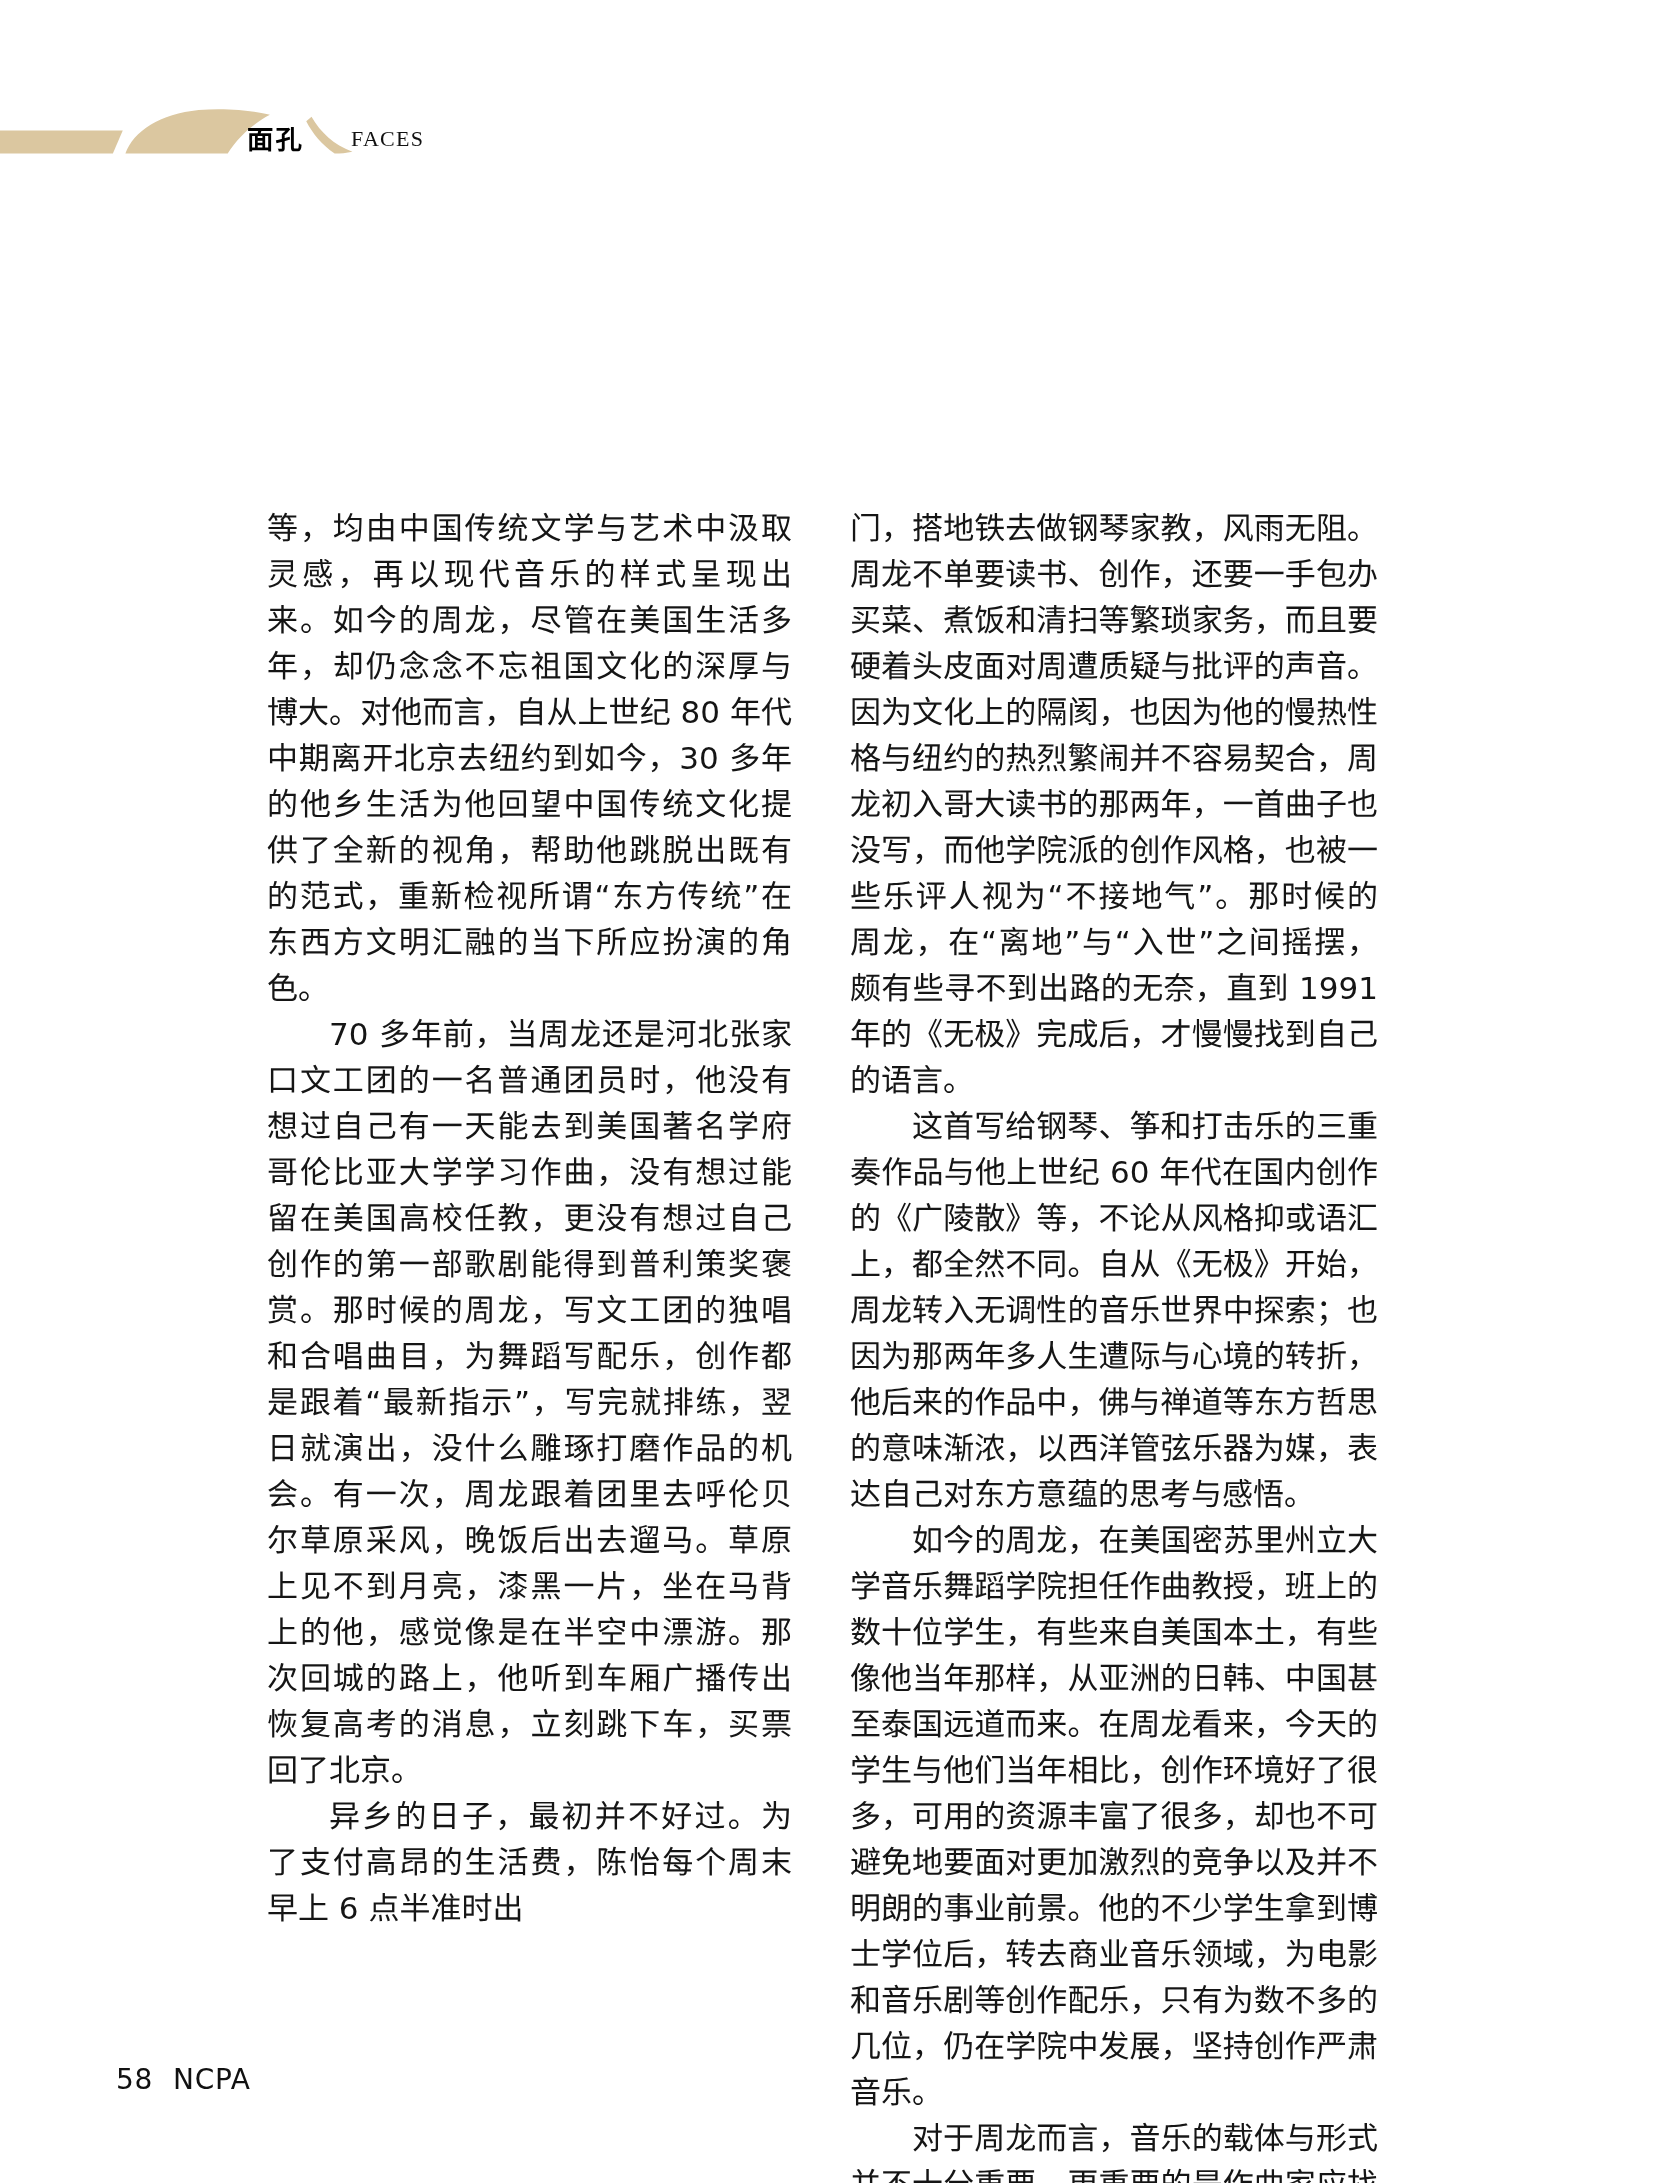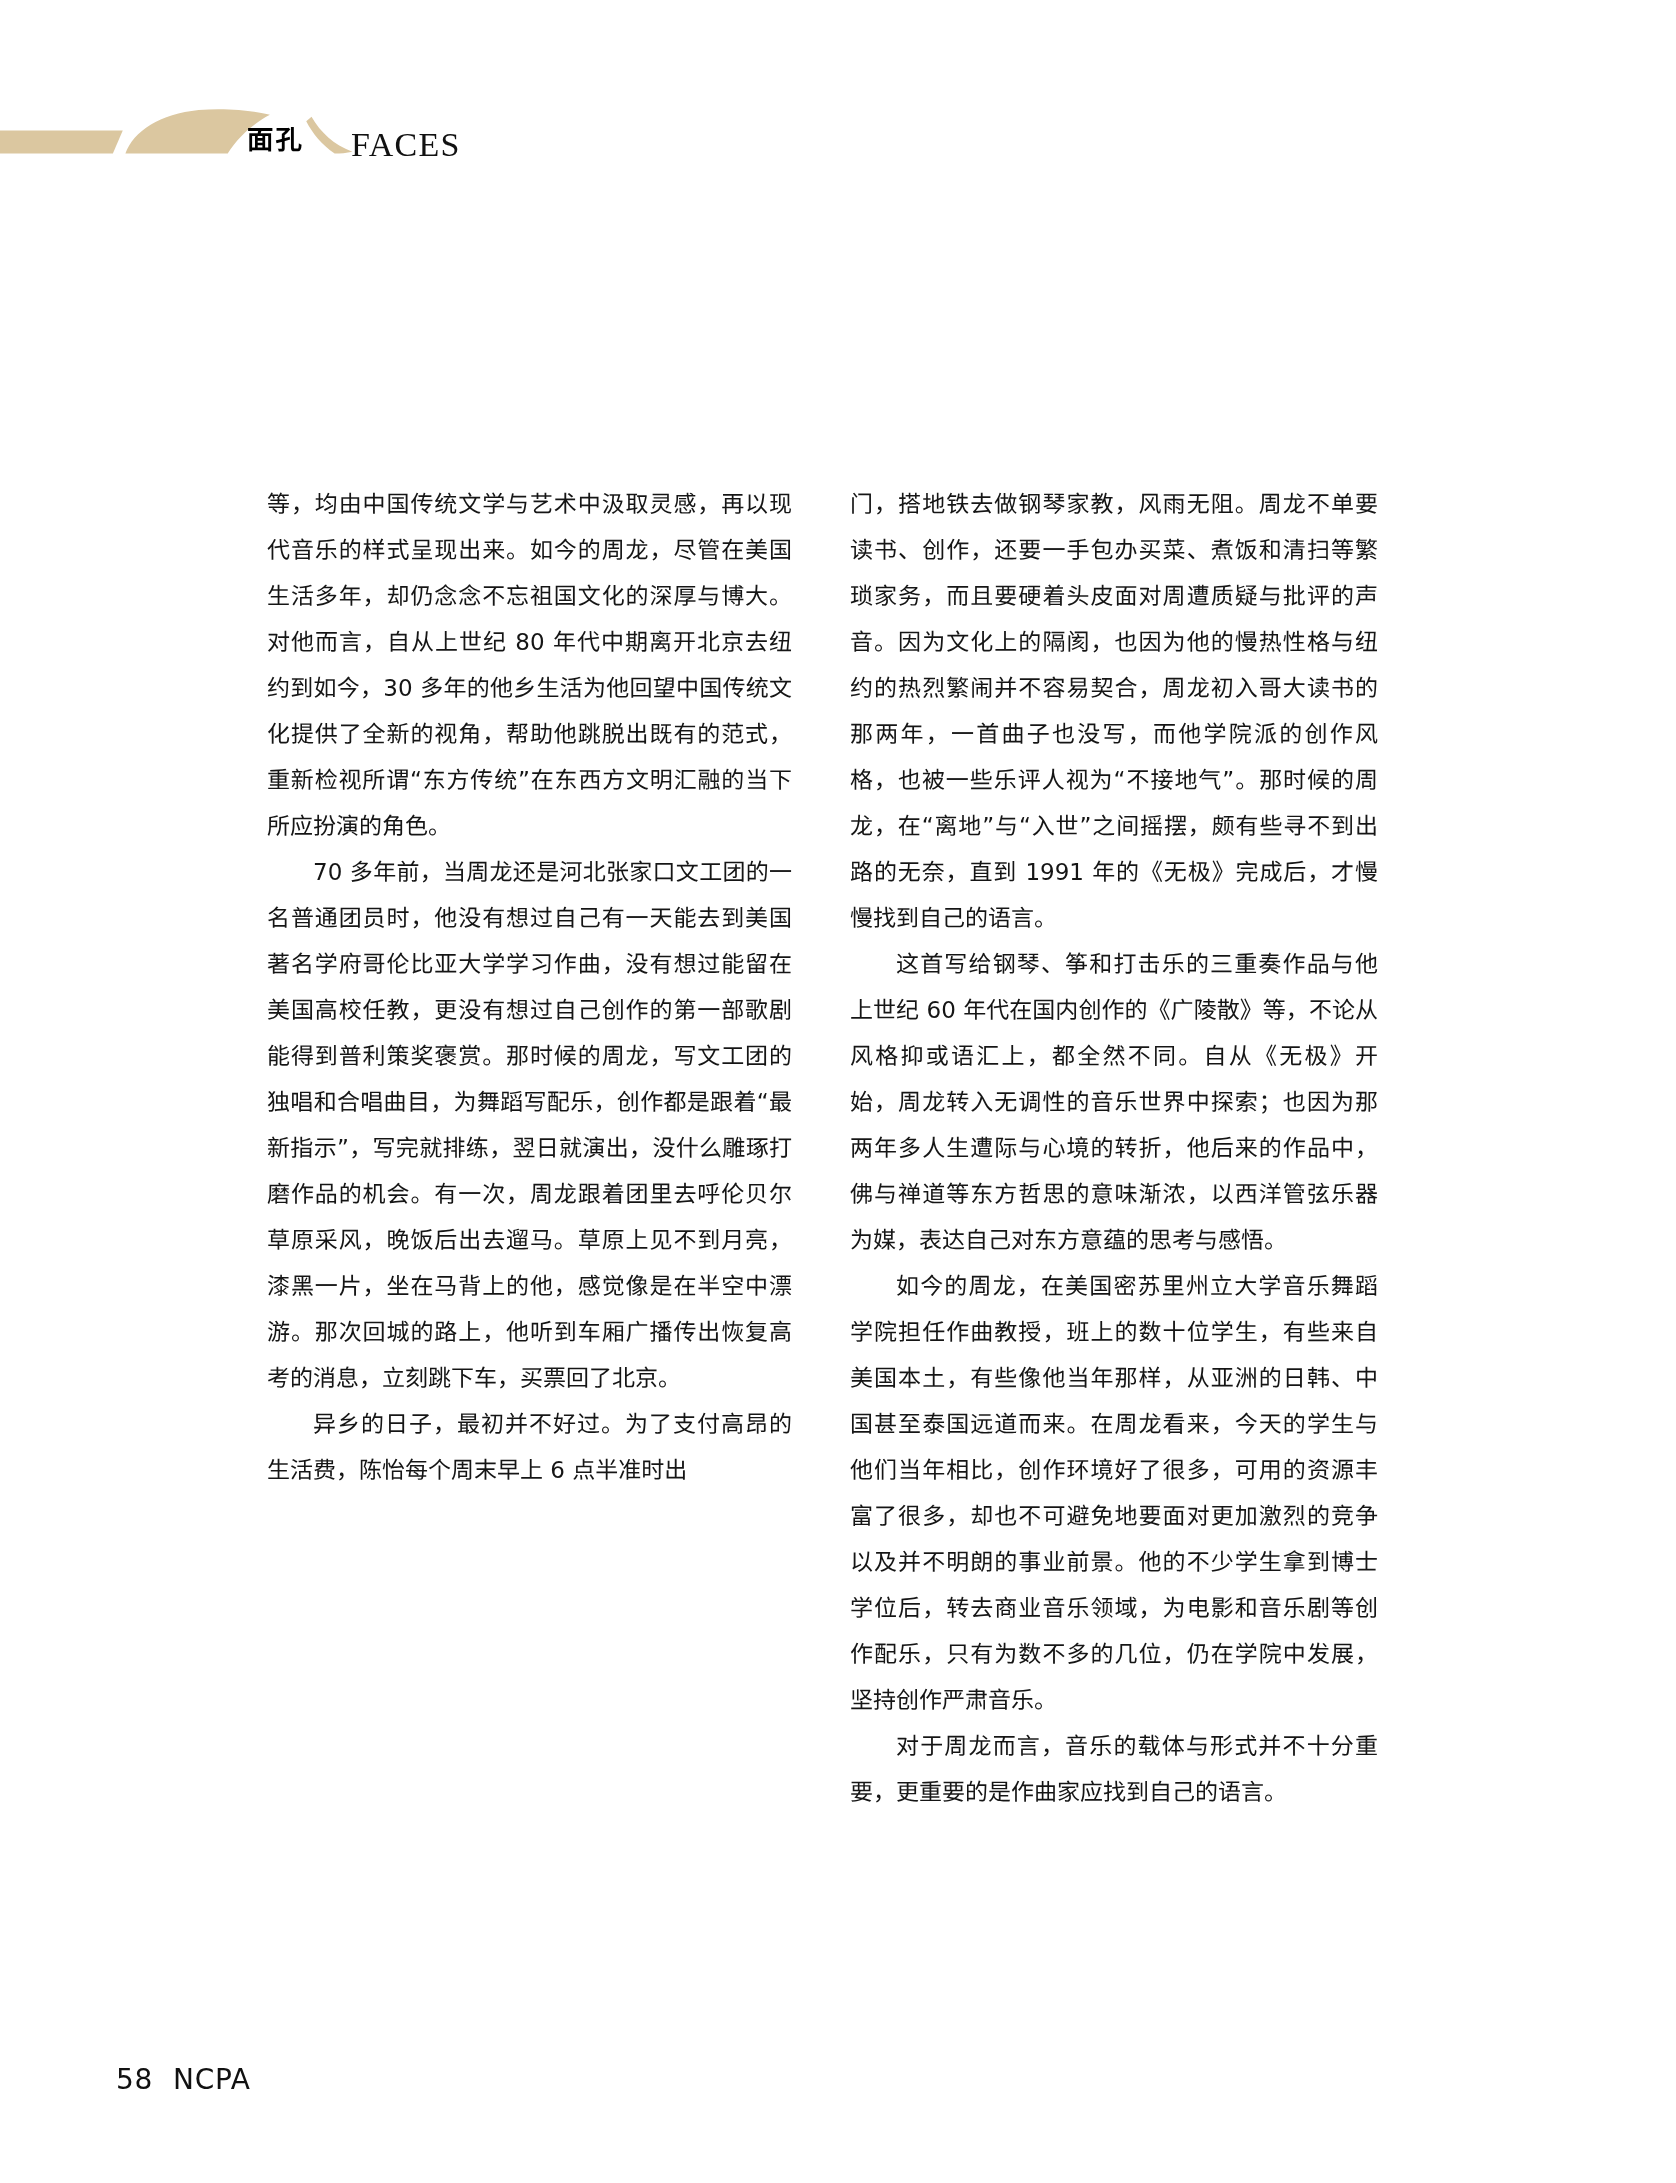--- a/index.html
+++ b/index.html
@@ -34,32 +34,32 @@
     line-height: 1;
     letter-spacing: 2px;
     color: #000000;
     white-space: nowrap;
   }
   .section-en {
     position: absolute;
     left: 351px;
     top: 128px;
     font-family: "Liberation Serif", "DejaVu Serif", serif;
-    font-size: 34px;
+    font-size: 22px;
     line-height: 1;
     letter-spacing: 1.3px;
     color: #111111;
     white-space: nowrap;
   }
 
   
   .column {
     position: absolute;
-    top: 481px;
-    font-size: 23px;
+    top: 505px;
+    font-size: 31px;
     line-height: 46px;
     text-align: justify;
     text-justify: inter-ideograph;
     color: #151515;
   }
   .col-left  { left: 267px;  width: 525px; }
   .col-right { left: 850px; width: 528px; }
   .column p  { margin: 0; padding: 0; }
   .column p.indent { text-indent: 2em; }
 

